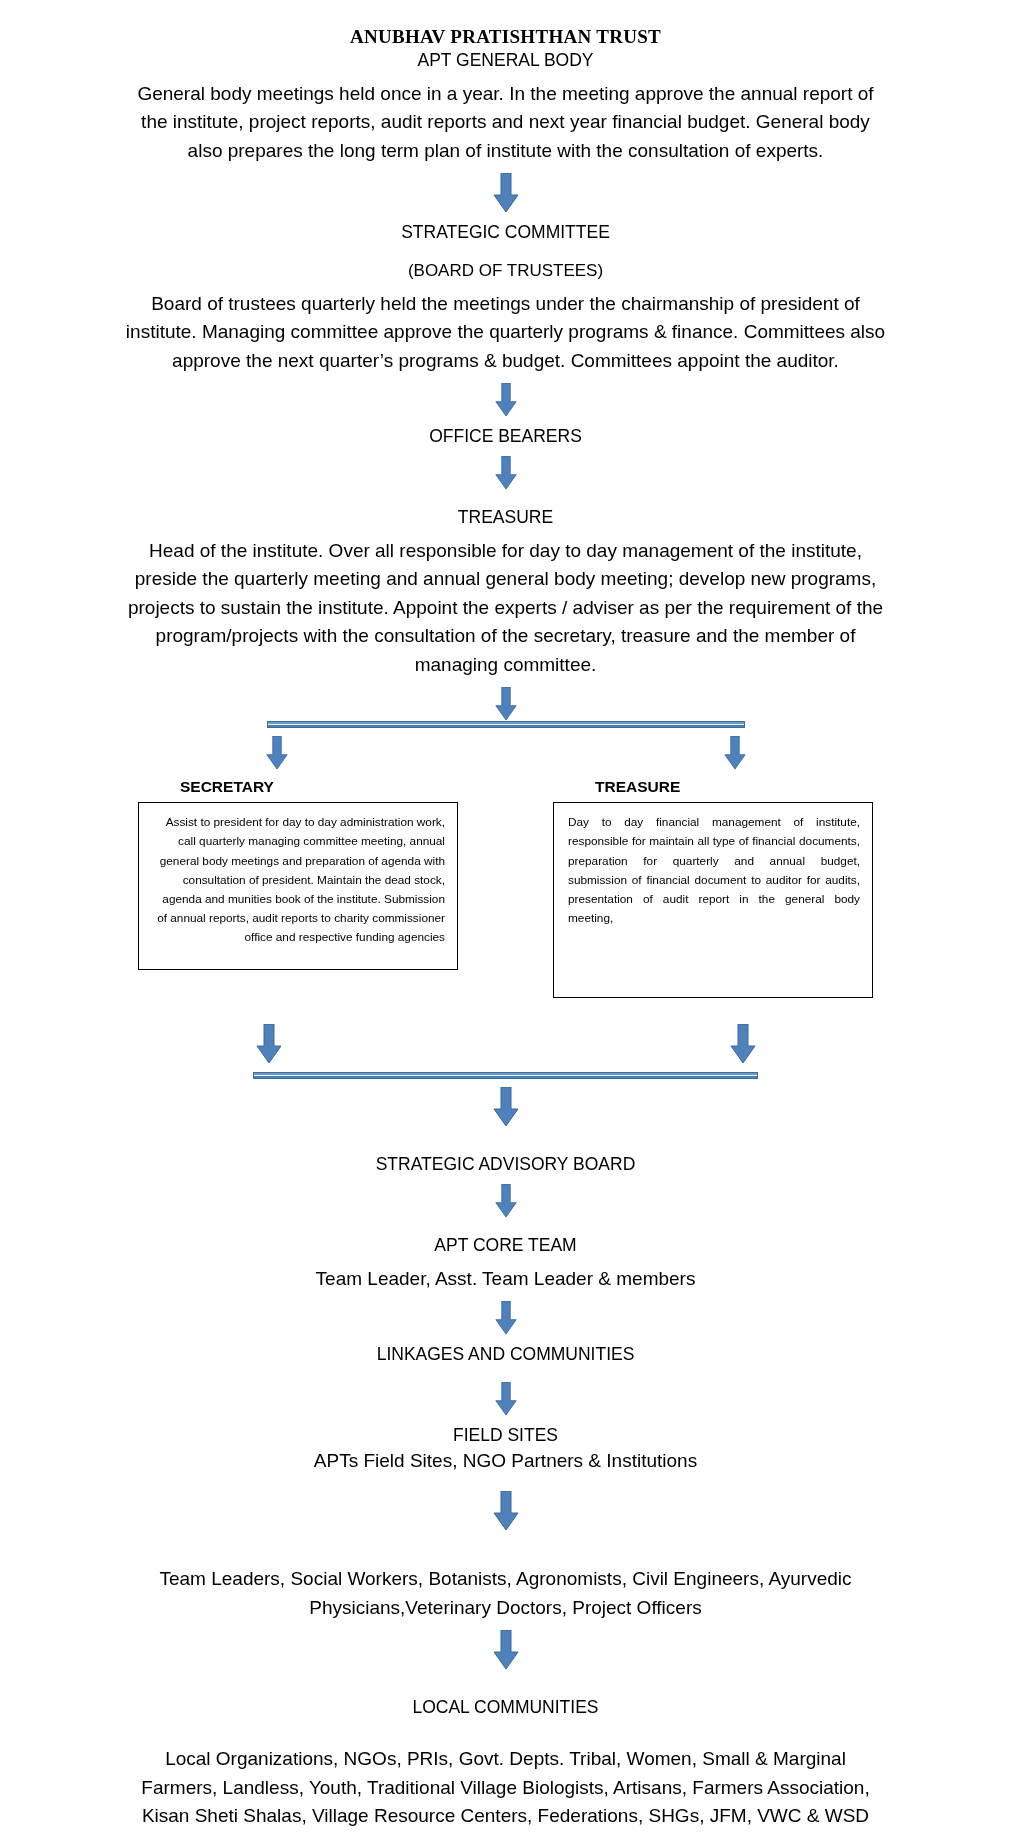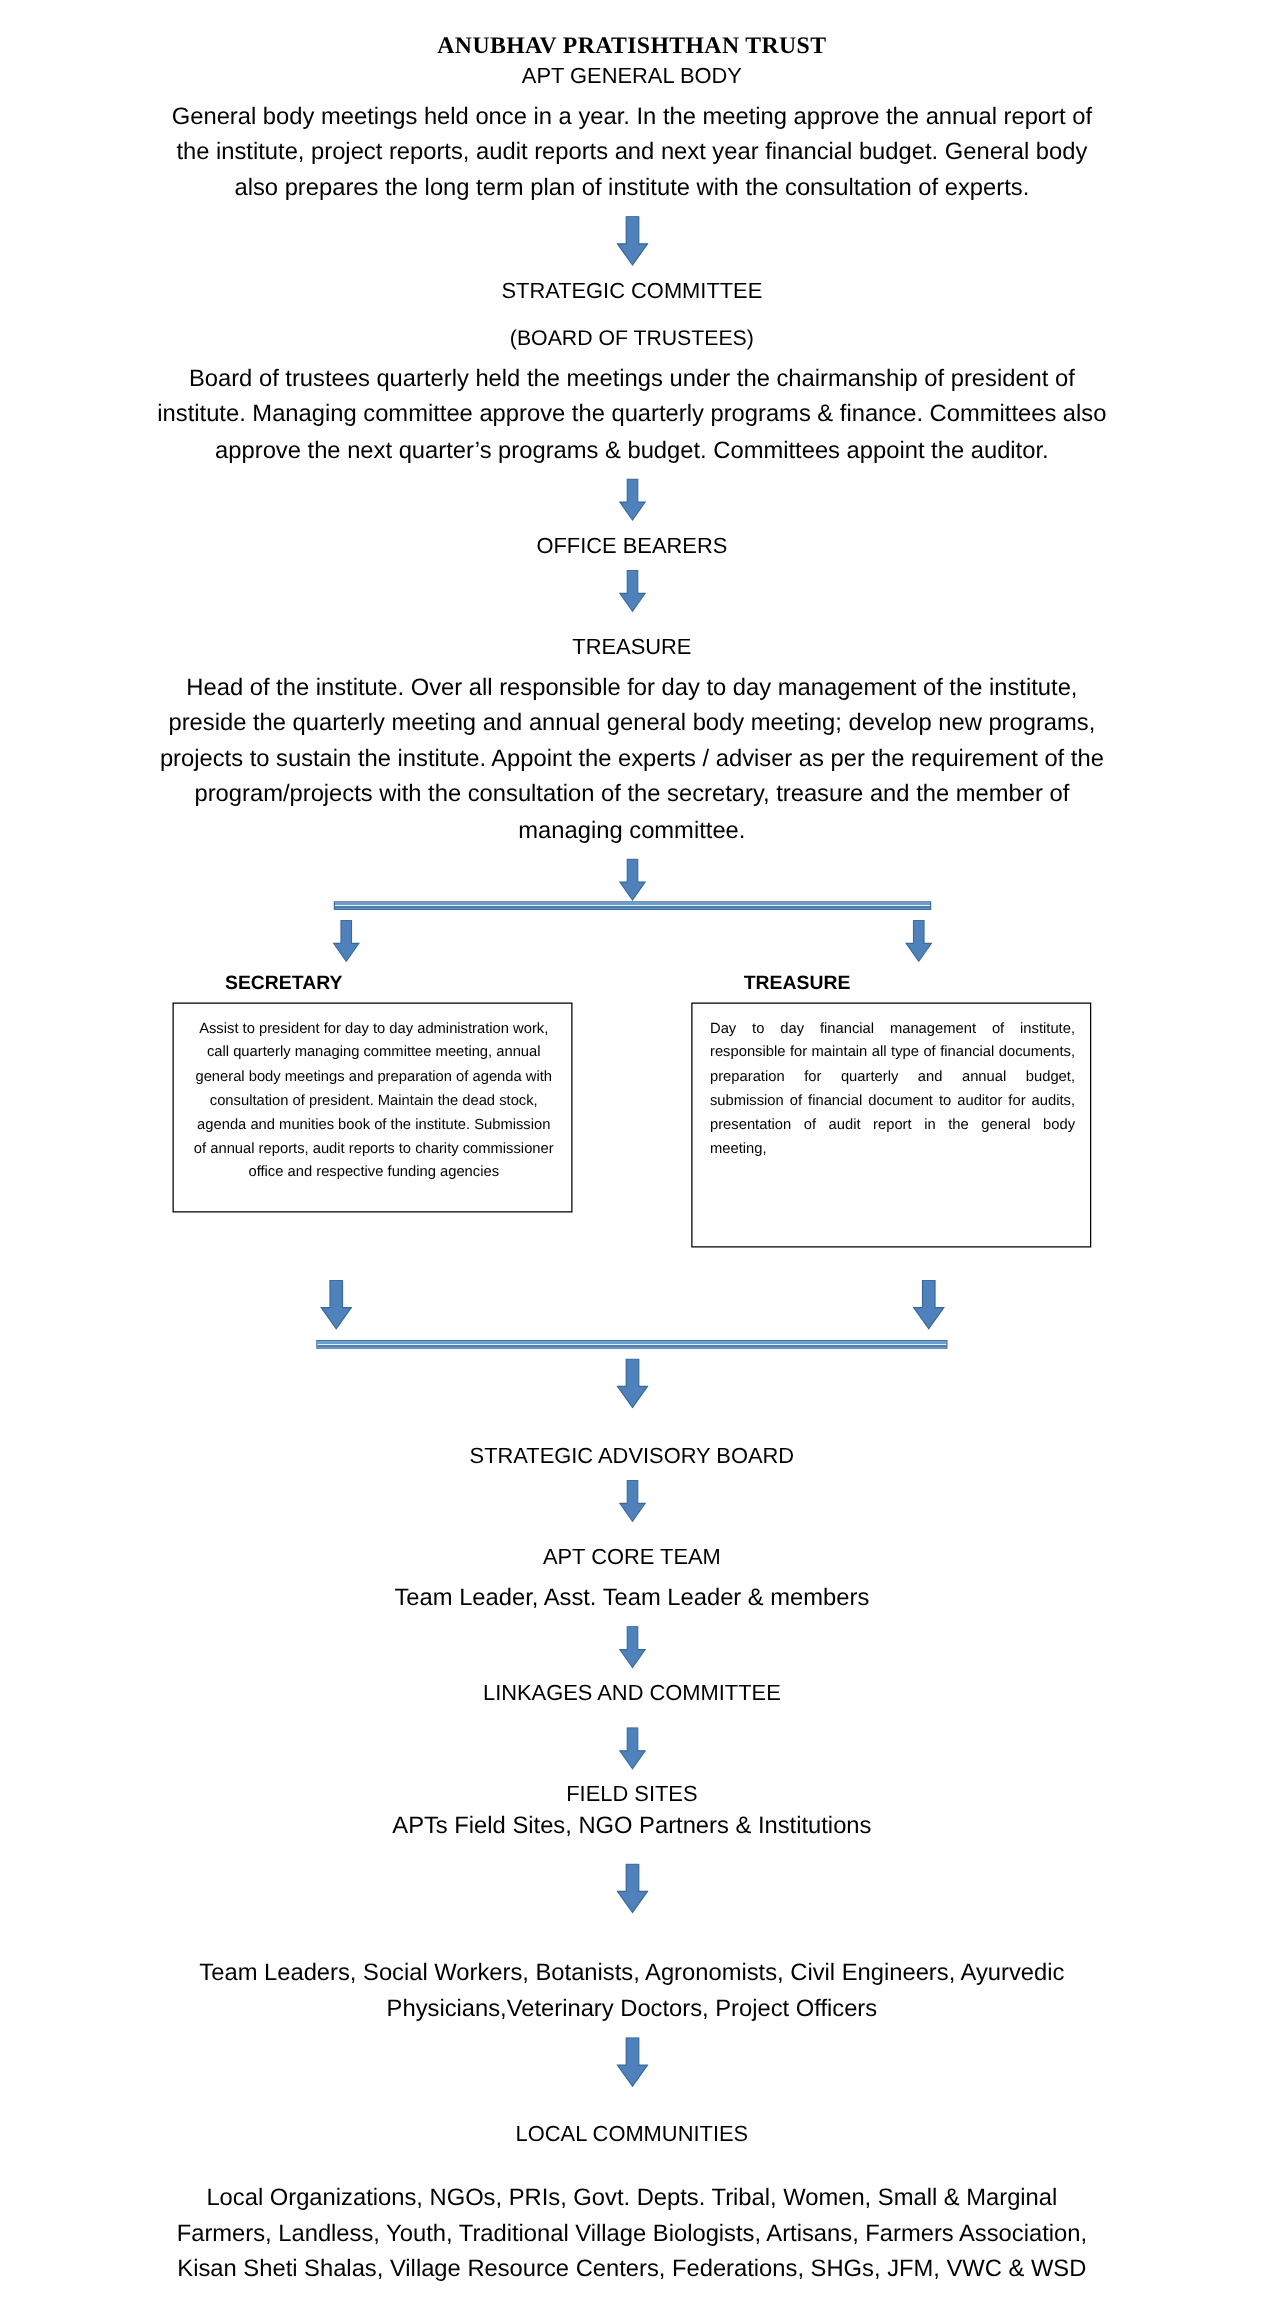--- a/index.html
+++ b/index.html
@@ -106,21 +106,21 @@
   }
   .role-title.left-shift { text-align: left; padding-left: 42px; }
   .role-title.right-shift { text-align: left; padding-left: 42px; }
   .role-box {
     border: 1px solid #000000;
     box-sizing: border-box;
     padding: 10px 12px 10px 14px;
     font-size: 11.8px;
     line-height: 1.62;
   }
-  .role-box.left  { height: 168px; text-align: center; }
+  .role-box.left  { height: 168px; text-align: right; }
   .role-box.right { height: 196px; text-align: justify; }
 
   
   .stack { text-align: center; }
 </style>
 </head>
 <body>
 
 <div id="page">
 
@@ -236,21 +236,21 @@
     <div class="gap-s"></div>
     <div class="para">Team Leader, Asst. Team Leader &amp; members</div>
     <div class="gap-s"></div>
     <div class="arrow-row">
       <svg class="arrow small" viewBox="0 0 26 40">
         <polygon points="8,0 18,0 18,22 25,22 13,39 1,22 8,22" fill="#4f81bd" stroke="#3a6897" stroke-width="1"></polygon>
       </svg>
     </div>
     <div class="gap-s"></div>
 
-    <div class="heading">LINKAGES AND COMMITTEE</div>
+    <div class="heading">LINKAGES AND COMMUNITIES</div>
     <div class="gap-s"></div>
     <div class="gap-s"></div>
     <div class="arrow-row">
       <svg class="arrow small" viewBox="0 0 26 40">
         <polygon points="8,0 18,0 18,22 25,22 13,39 1,22 8,22" fill="#4f81bd" stroke="#3a6897" stroke-width="1"></polygon>
       </svg>
     </div>
     <div class="gap-s"></div>
 
     <div class="heading">FIELD SITES</div>

